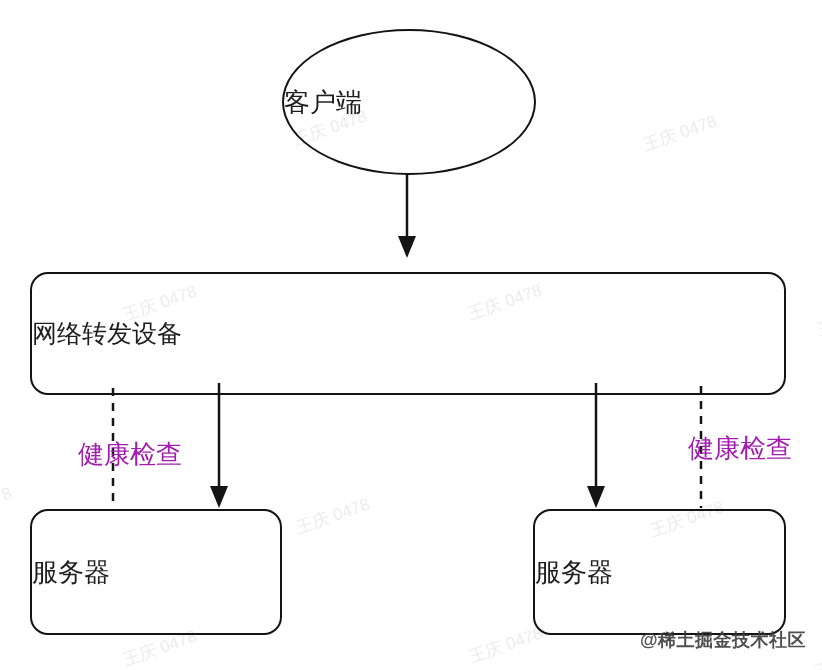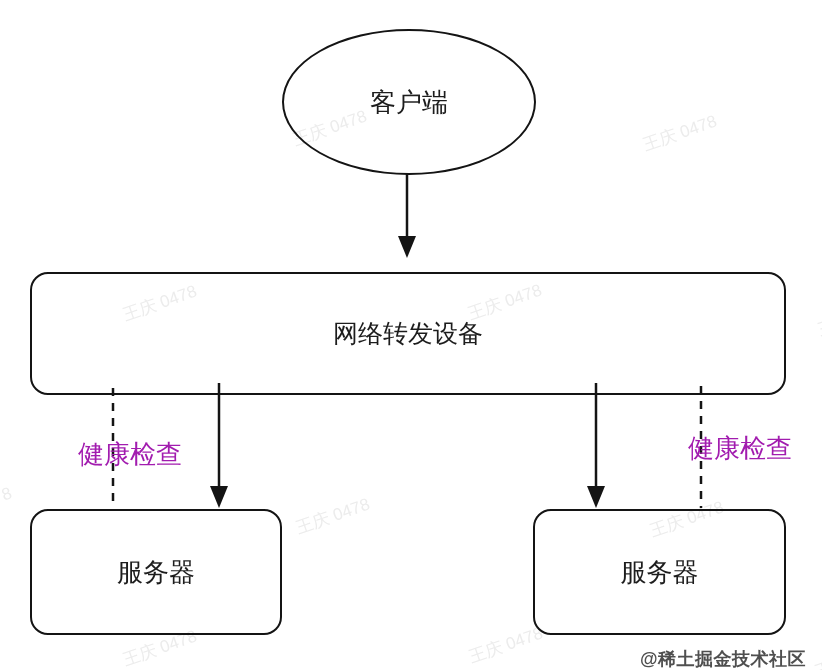--- a/index.html
+++ b/index.html
@@ -38,21 +38,21 @@
     inset: 0;
     z-index: 2;
   }
 
   
   .node {
     position: absolute;
     z-index: 3;
     display: flex;
     align-items: center;
-    justify-content: center;
+    justify-content: flex-start;
     border: 2px solid #141414;
     background: transparent;
     color: #1d1d1d;
     font-weight: 500;
     text-align: center;
   }
   .node-ellipse {
     left: 282px; top: 29px;
     width: 250px; height: 142px;
     border-radius: 50%;
@@ -94,21 +94,20 @@
   .community-wm {
     position: absolute;
     z-index: 5;
     left: 640px; top: 628px;
     color: #3c3c3c;
     font-size: 18px;
     font-weight: 600;
     letter-spacing: 0.5px;
     white-space: nowrap;
     opacity: 0.9;
-    margin-top: 19px;
   }
 </style>
 </head>
 <body>
 
 <div class="canvas">
 
   <div class="wm-layer">
     <div class="wm" style="left:330px; top:128px;">王庆 0478</div>
     <div class="wm" style="left:680px; top:133px;">王庆 0478</div>

